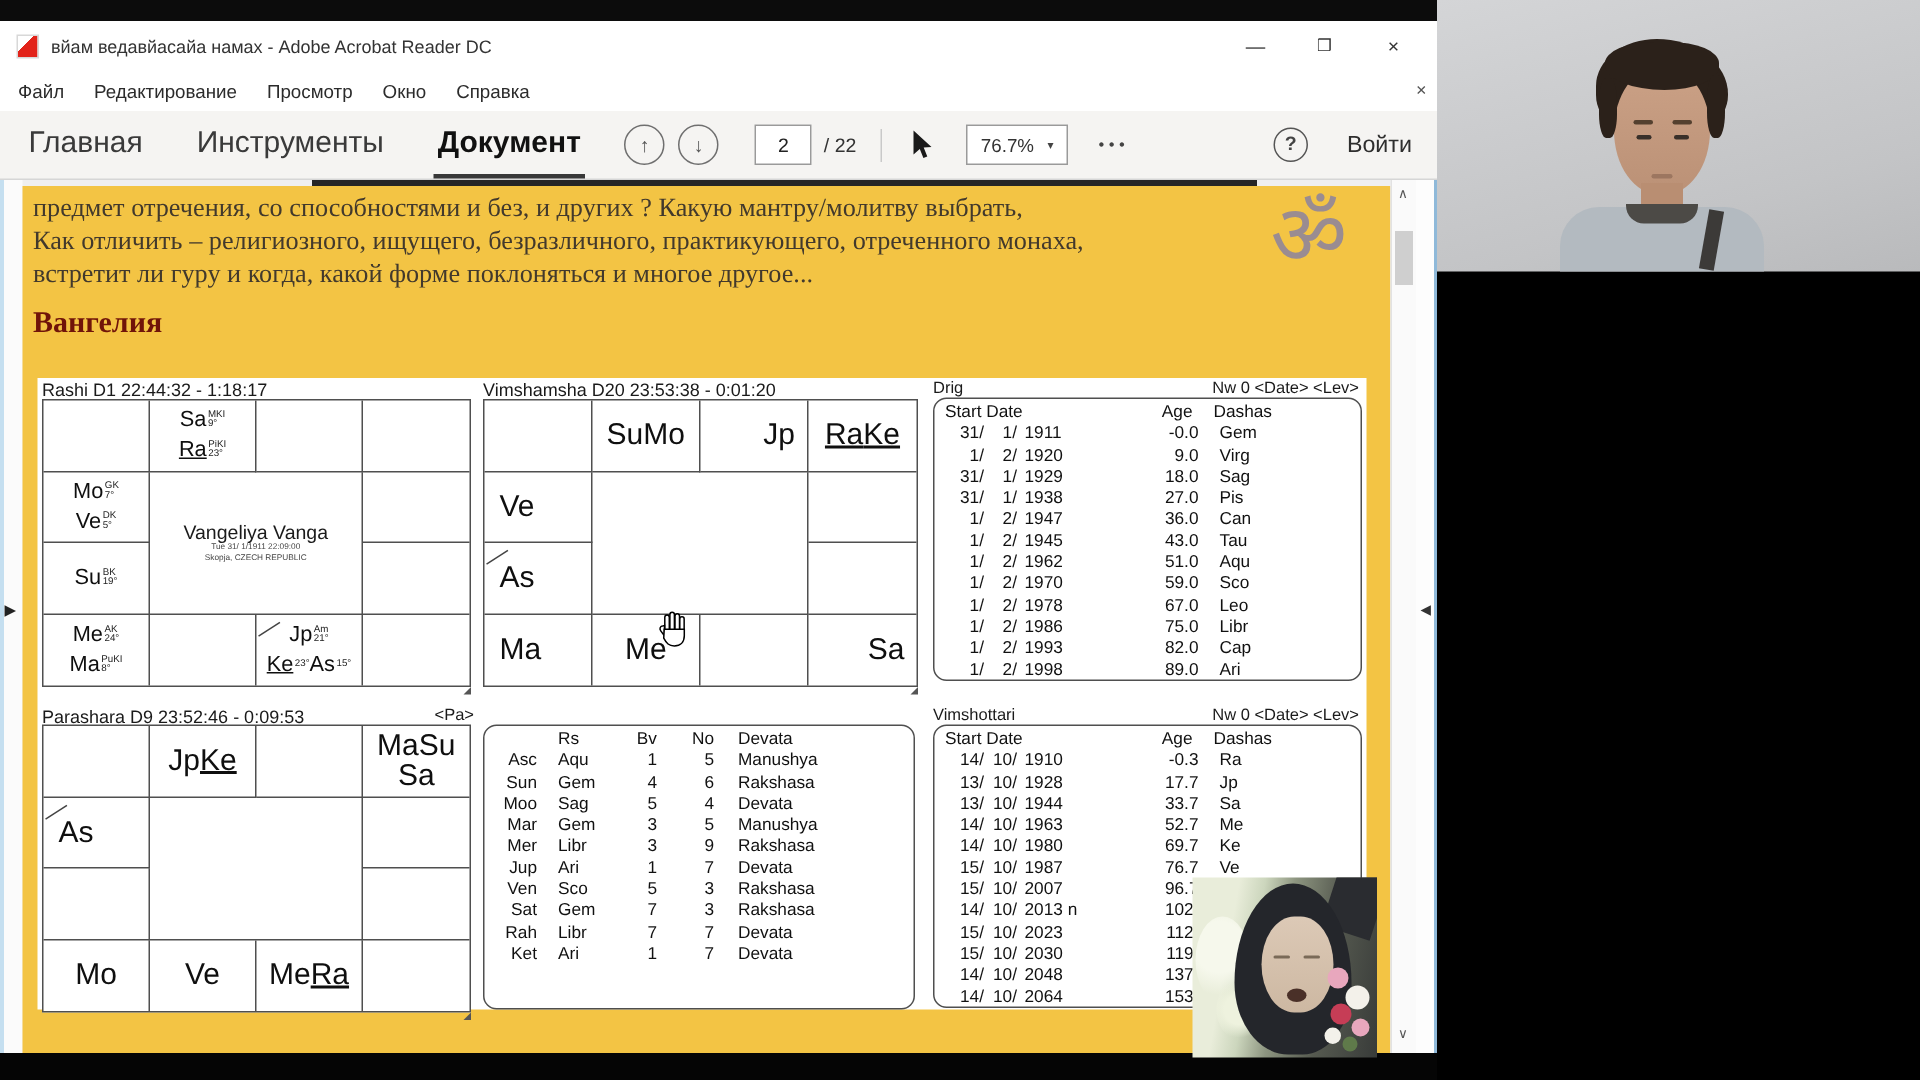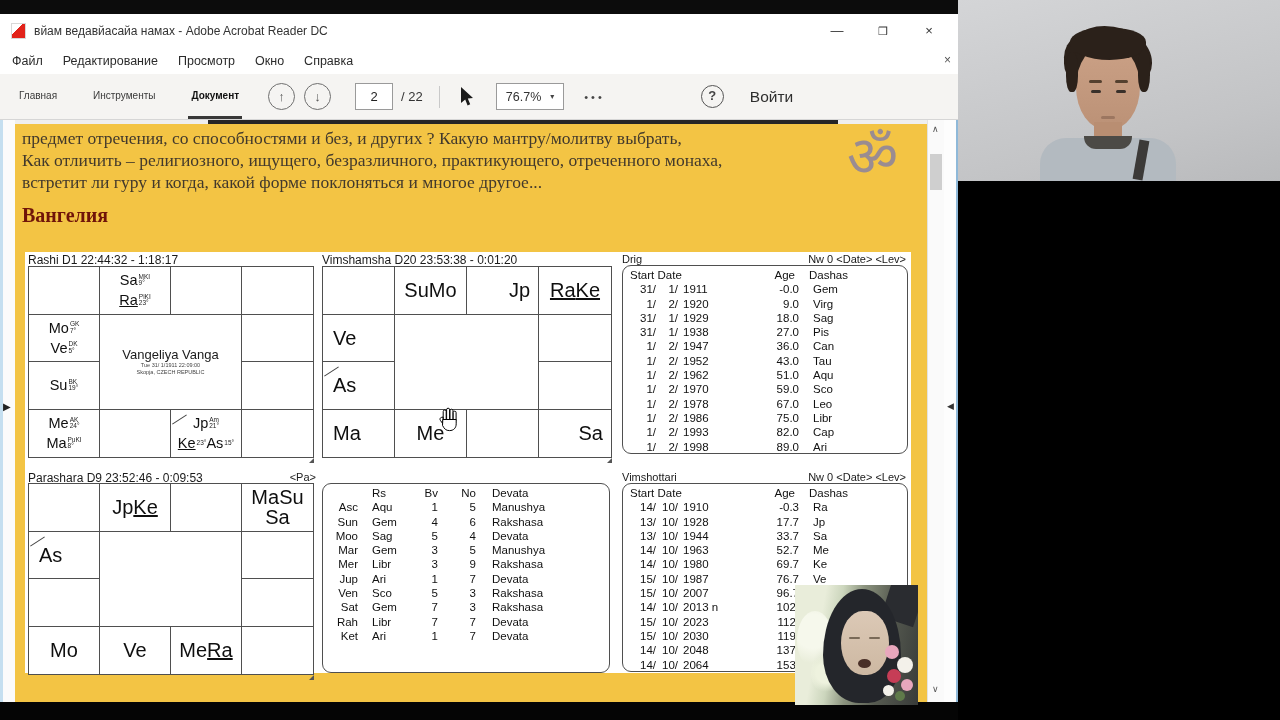--- a/index.html
+++ b/index.html
@@ -14,21 +14,21 @@
   .wcs{margin-left:auto;display:flex;height:34px;margin-right:6px}
   .wc{width:46px;text-align:center;line-height:34px;font-size:13px;color:#333}
   .wc.max{font-size:11px}
 
   .menubar{position:absolute;left:0;top:48px;width:958px;height:26px;background:#fff;display:flex;align-items:center;font-size:12.5px;color:#2b2b2b}
   .mi{padding:0 10px}
   .mi:first-child{padding-left:12px}
   .mb-close{position:absolute;right:7px;top:5px;font-size:12px;color:#555}
 
   .toolbar{position:absolute;left:0;top:74px;width:958px;height:46px;background:#f5f4f2;border-bottom:1px solid #d6d6d6;display:flex;align-items:center;box-sizing:border-box}
-  .tab{font-size:10px;color:#3a3a3a;height:45px;line-height:43px;border-bottom:3px solid transparent;box-sizing:border-box;margin-left:16px;padding:0 3px}
+  .tab{font-size:20px;color:#3a3a3a;height:45px;line-height:43px;border-bottom:3px solid transparent;box-sizing:border-box;margin-left:16px;padding:0 3px}
   .tab.t2{margin-left:30px}.tab.t3{margin-left:30px}
   .tab.active{color:#111;font-weight:bold;border-bottom-color:#383838}
   .circ{width:27px;height:27px;border:1.5px solid #6f6f6f;border-radius:50%;display:flex;align-items:center;justify-content:center;font-size:13px;color:#555;box-sizing:border-box}
   .up{margin-left:26px}.down{margin-left:9px}
   .pagebox{width:36px;height:25px;border:1px solid #9a9a9a;background:#fff;text-align:center;line-height:25px;font-size:13px;color:#222;margin-left:24px}
   .pagetotal{font-size:13px;color:#333;margin-left:8px}
   .sep{width:1px;height:22px;background:#c9c9c9;margin-left:16px}
   .cursor-tool{margin-left:18px;width:16px;height:22px}
   .zoombox{height:27px;border:1px solid #9a9a9a;background:#fff;display:flex;align-items:center;padding:0 9px;font-size:12.5px;color:#333;gap:9px;margin-left:22px;box-sizing:border-box}
   .caret{font-size:8px;color:#444}
@@ -440,21 +440,21 @@
               <div class="drow">
                 <span class="cd">1/</span>
                 <span class="cm">2/</span>
                 <span class="cy">1947</span>
                 <span class="ca">36.0</span>
                 <span class="cds">Can</span>
               </div>
               <div class="drow">
                 <span class="cd">1/</span>
                 <span class="cm">2/</span>
-                <span class="cy">1952</span>
+                <span class="cy">1945</span>
                 <span class="ca">43.0</span>
                 <span class="cds">Tau</span>
               </div>
               <div class="drow">
                 <span class="cd">1/</span>
                 <span class="cm">2/</span>
                 <span class="cy">1962</span>
                 <span class="ca">51.0</span>
                 <span class="cds">Aqu</span>
               </div>

